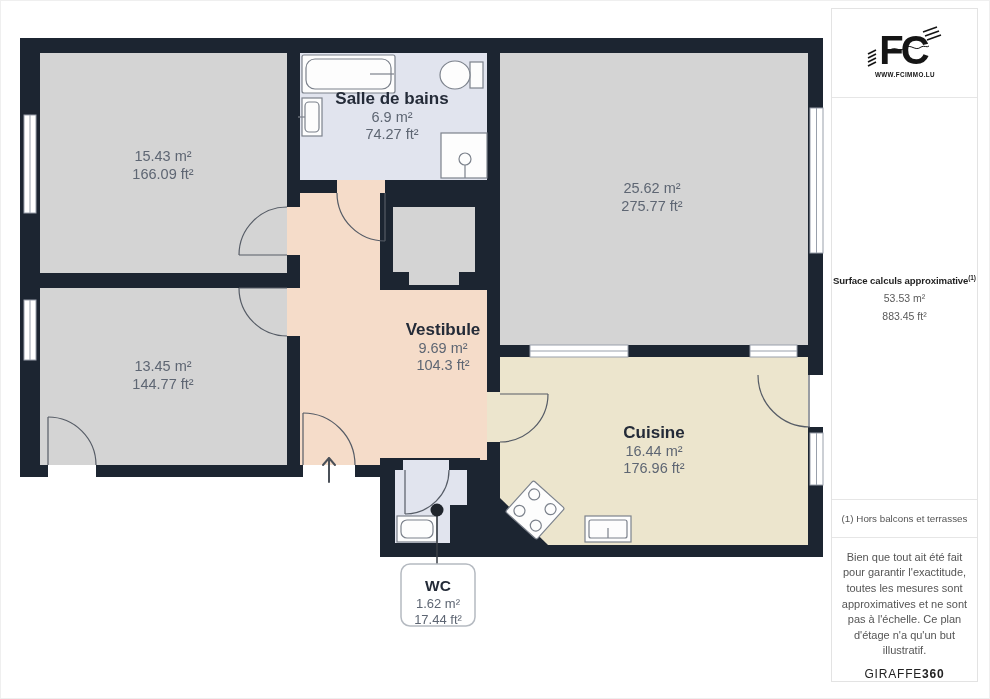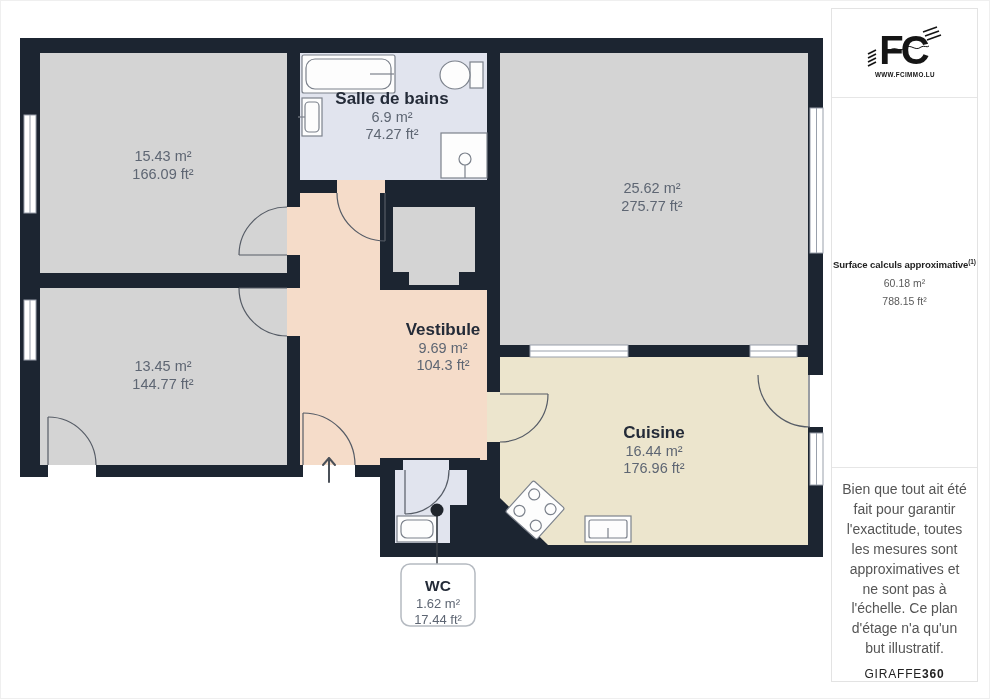--- a/index.html
+++ b/index.html
@@ -22,21 +22,21 @@
            align-items:center;justify-content:center;}
   #sb-main{flex:1;border-bottom:1px solid #e6e6e6;display:flex;flex-direction:column;
            align-items:center;justify-content:center;text-align:center;}
   #sb-total-label{font-size:9.6px;font-weight:bold;color:#1f1f1f;white-space:nowrap;
                   letter-spacing:-0.1px;}
   #sb-total-label sup{font-size:6.5px;}
   .sb-total-val{font-size:10.5px;color:#5a5a5a;margin-top:6px;}
   #sb-footnote{height:38px;border-bottom:1px solid #e6e6e6;display:flex;
                align-items:center;justify-content:center;font-size:9.8px;color:#555;}
   #sb-legal{flex:0 0 129px;padding:12px 9px 0 9px;text-align:center;}
-  #sb-disclaimer,#sb-standard{font-size:14px;line-height:1.42;color:#555;margin:0 0 8px 0;}
+  #sb-disclaimer,#sb-standard{font-size:11px;line-height:1.42;color:#555;margin:0 0 8px 0;}
   #sb-brand{font-size:12px;color:#222;letter-spacing:0.8px;margin-top:2px;}
   #sb-brand .b{font-weight:bold;}
   .logo-url{font-size:6.3px;font-weight:bold;letter-spacing:0.4px;fill:#111;}
   .logo-fc{font-size:40px;font-weight:bold;fill:#151515;letter-spacing:-3px;}
 </style>
 </head>
 <body>
 
 <div id="stage">
 
@@ -248,24 +248,27 @@
 
         <path d="M26,27 C32,21 36,29 42,24 C48,19 52,28 58,23 C61,21 64,24 66,22" fill="none" stroke="#151515" stroke-width="1"></path>
         <text class="logo-url" x="42" y="53">WWW.FCIMMO.LU</text>
       </svg>
     </div>
 
     <div id="sb-main" class="sb-section">
       <div id="sb-total-label">
         <span>Surface calculs approximative</span><sup>(1)</sup>
       </div>
-      <div class="sb-total-val">60.18 m²</div>
-      <div class="sb-total-val">788.15 ft²</div>
-    </div>
-
+      <div class="sb-total-val">53.53 m²</div>
+      <div class="sb-total-val">883.45 ft²</div>
+    </div>
+
+    <div id="sb-footnote" class="sb-section">
+      <span>(1) Hors balcons et terrasses</span>
+    </div>
 
     <div id="sb-legal" class="sb-section">
       <p id="sb-disclaimer">Bien que tout ait été fait pour garantir l'exactitude, toutes les mesures sont approximatives et ne sont pas à l'échelle. Ce plan d'étage n'a qu'un but illustratif.</p>
       <div id="sb-brand">
         <span>GIRAFFE</span><span class="b">360</span>
       </div>
     </div>
 
   </div>
 </div>

